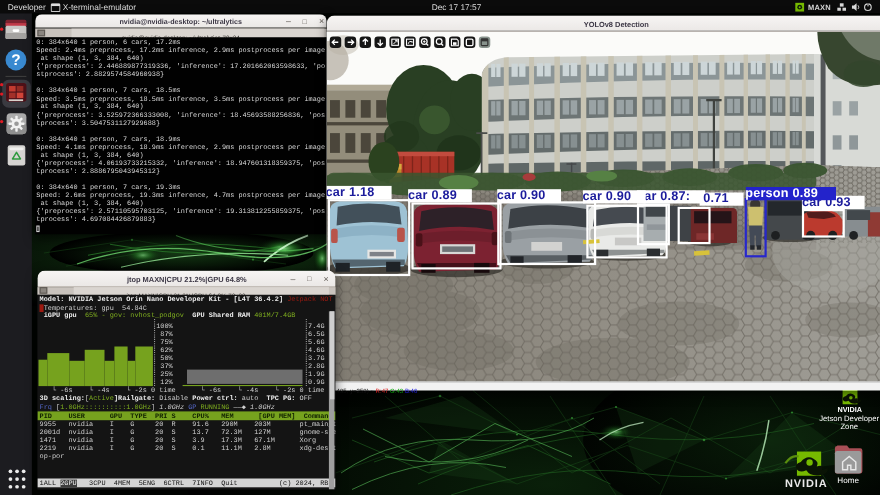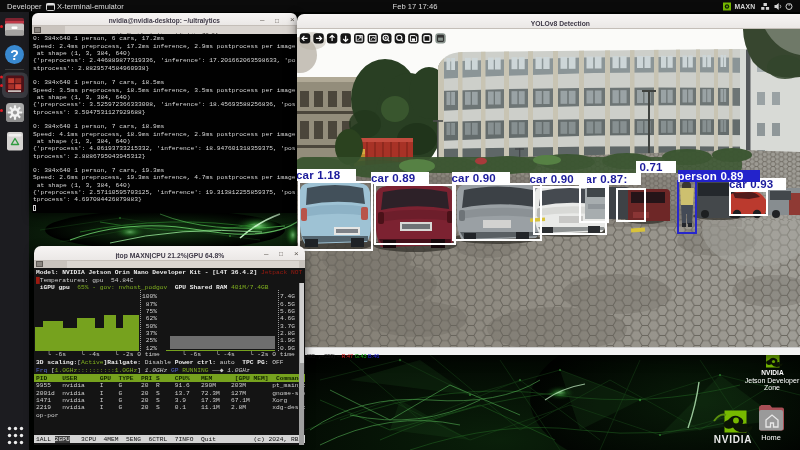--- a/index.html
+++ b/index.html
@@ -159,21 +159,21 @@
       <circle cx="21.5" cy="430.5" r="1.7"></circle>
 </g>
 </svg>
 <div class="abs" style="left:0;top:0;width:800px;height:12px;background:#0b0b0b;"></div>
 <div class="abs" style="left:7px;top:2px;color:#dedede;font-size:7.6px;line-height:9px;">Developer</div>
 <svg class="abs" style="left:46px;top:2.5px" width="9" height="8" viewBox="0 0 9 8">
     <rect x="0.5" y="0.5" width="8" height="7" rx="1" fill="none" stroke="#ddd" stroke-width="1"></rect>
     <rect x="0.5" y="0.5" width="8" height="2" fill="#ddd"></rect>
   </svg>
 <div class="abs" style="left:57px;top:2px;color:#dedede;font-size:7.6px;line-height:9px;">X-terminal-emulator</div>
-<div class="abs" style="left:355px;top:2px;width:120px;text-align:center;color:#dedede;font-size:7.6px;line-height:9px;">Feb 17  17:46</div>
+<div class="abs" style="left:355px;top:2px;width:120px;text-align:center;color:#dedede;font-size:7.6px;line-height:9px;">Dec 17  17:57</div>
 <svg class="abs" style="left:722px;top:2px" width="72" height="9" viewBox="0 0 72 9">
 <rect x="1" y="0.5" width="8" height="8" fill="#76b900"></rect>
     <circle cx="5" cy="4.5" r="2.2" fill="#10200a"></circle>
     <circle cx="5" cy="4.5" r="0.9" fill="#76b900"></circle>
 <text x="12.5" y="7.3" font-size="6.8" font-weight="bold" fill="#d8d8d8" letter-spacing="0.2">MAXN</text>
 <g fill="#d8d8d8">
 <rect x="41.5" y="1" width="3.4" height="3"></rect>
       <rect x="39.2" y="5" width="3.2" height="2.8"></rect>
       <rect x="43.9" y="5" width="3.2" height="2.8"></rect>
 <path d="M52.5 3 h1.8 l2.4 -2 v7 l-2.4 -2 h-1.8z"></path>
@@ -583,21 +583,21 @@
 <div class="dbox" style="left:154.5px;top:154px;width:90px;height:58px;"></div>
 <div class="dbox" style="left:235.5px;top:156.5px;width:74px;height:49px;"></div>
 <div class="dbox" style="left:281.5px;top:156px;width:30px;height:38px;"></div>
 <div class="dbox" style="left:318.5px;top:159px;width:30px;height:34px;"></div>
 <div class="dbox" style="left:431.5px;top:160.5px;width:39px;height:26px;"></div>
 <div class="lbl" style="left:-1px;top:140px;width:60px;height:12.2px;">car 1.18</div>
 <div class="lbl" style="left:74px;top:143px;width:57.5px;height:12.2px;">car 0.89</div>
 <div class="lbl" style="left:154.5px;top:143px;width:58px;height:12.2px;">car 0.90</div>
 <div class="lbl" style="left:282px;top:144.2px;width:62px;height:12.2px;">car 0.87:</div>
 <div class="lbl" style="left:232.5px;top:144.2px;width:57.5px;height:12.2px;">car 0.90</div>
-<div class="lbl" style="left:339px;top:132px;width:40px;height:12.2px;">&nbsp;0.71</div>
+<div class="lbl" style="left:339px;top:146px;width:40px;height:12.2px;">&nbsp;0.71</div>
 <div class="lbl" style="left:432px;top:149px;width:57px;height:12.2px;">car 0.93</div>
 <div class="dbox" style="left:379.5px;top:150.5px;width:20px;height:54px;border-color:#2727cc;"></div>
 <div class="lbl" style="left:380.5px;top:140.5px;width:82.5px;height:12.5px;background:#2323cb;color:#fff;">person 0.89</div>
 
 </div>
 <div style="position:relative;height:7.5px;background:#f2f2f2;border-top:1px solid #cfcfcf;">
 <div class="abs" style="left:9px;top:0px;height:7px;"><span style="display:inline-block;font-size:11px;transform:scale(0.5);transform-origin:0 2px;white-space:nowrap;color:#111;">495, y=259) ~ <span style="color:#d22">R:47</span> <span style="color:#1a1">G:43</span> <span style="color:#22d">B:46</span></span></div>
 </div>
 </div>
 <div class="win" style="left:34px;top:245.5px;width:271px;height:199px;border-radius:7px 7px 0 0;">

